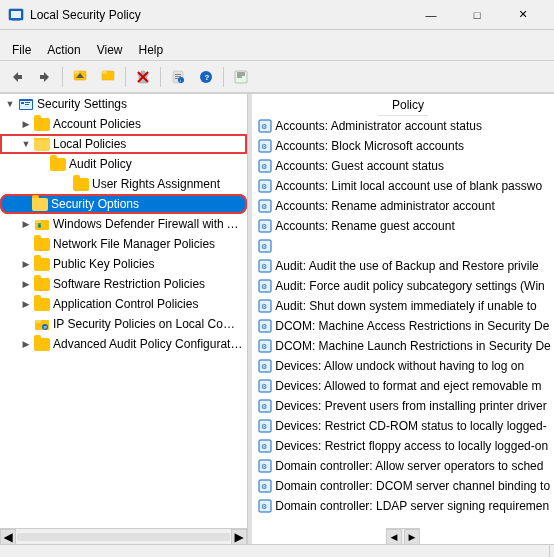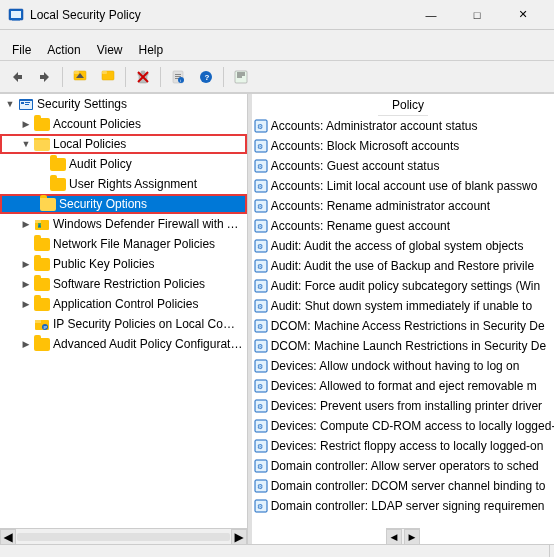--- a/index.html
+++ b/index.html
@@ -395,29 +395,29 @@
       </div>
 
       <div class="tree-item" style="padding-left:34px;">
         <div class="tree-expand" style="visibility:hidden;">▶</div>
         <div class="tree-icon">
           <div class="icon-folder"></div>
         </div>
         <span class="tree-label">Audit Policy</span>
       </div>
 
-      <div class="tree-item" style="padding-left:34px;">
+      <div class="tree-item" style="padding-left:34px;justify-content:center;">
         <div class="tree-expand" style="visibility:hidden;">▶</div>
         <div class="tree-icon">
           <div class="icon-folder"></div>
         </div>
         <span class="tree-label">User Rights Assignment</span>
       </div>
 
-      <div class="tree-item highlighted" style="padding-left:24px; background:#0078d7; color:white;">
+      <div class="tree-item highlighted" style="padding-left:16px; background:#0078d7; color:white;border-radius:8px;">
         <div class="tree-expand" style="visibility:hidden; color:white;">▶</div>
         <div class="tree-icon">
           <div class="icon-folder" style="background:#ffd54f;"></div>
         </div>
         <span class="tree-label" style="color:white;">Security Options</span>
       </div>
 
       <div class="tree-item" style="padding-left:18px;">
         <div class="tree-expand">▶</div>
         <div class="tree-icon">
@@ -562,21 +562,20 @@
         <span class="policy-name">Accounts: Rename guest account</span>
       </div>
 
       <div class="policy-item">
         <div class="policy-icon">
           <svg width="16" height="16" viewBox="0 0 16 16">
               <rect x="2" y="2" width="12" height="12" rx="1" fill="#e3f2fd" stroke="#1565c0" stroke-width="1"></rect>
               <text x="4" y="11" font-size="7" fill="#1565c0">⚙</text>
             </svg>
         </div>
-        <span class="policy-name">Audit: Audit the access of global system objects</span>
       </div>
 
       <div class="policy-item">
         <div class="policy-icon">
           <svg width="16" height="16" viewBox="0 0 16 16">
               <rect x="2" y="2" width="12" height="12" rx="1" fill="#e3f2fd" stroke="#1565c0" stroke-width="1"></rect>
               <text x="4" y="11" font-size="7" fill="#1565c0">⚙</text>
             </svg>
         </div>
         <span class="policy-name">Audit: Audit the use of Backup and Restore privile</span>
@@ -652,21 +651,21 @@
         <span class="policy-name">Devices: Prevent users from installing printer driver</span>
       </div>
 
       <div class="policy-item">
         <div class="policy-icon">
           <svg width="16" height="16" viewBox="0 0 16 16">
               <rect x="2" y="2" width="12" height="12" rx="1" fill="#e3f2fd" stroke="#1565c0" stroke-width="1"></rect>
               <text x="4" y="11" font-size="7" fill="#1565c0">⚙</text>
             </svg>
         </div>
-        <span class="policy-name">Devices: Compute CD-ROM access to locally logged-</span>
+        <span class="policy-name">Devices: Restrict CD-ROM status to locally logged-</span>
       </div>
 
       <div class="policy-item">
         <div class="policy-icon">
           <svg width="16" height="16" viewBox="0 0 16 16">
               <rect x="2" y="2" width="12" height="12" rx="1" fill="#e3f2fd" stroke="#1565c0" stroke-width="1"></rect>
               <text x="4" y="11" font-size="7" fill="#1565c0">⚙</text>
             </svg>
         </div>
         <span class="policy-name">Devices: Restrict floppy access to locally logged-on</span>

